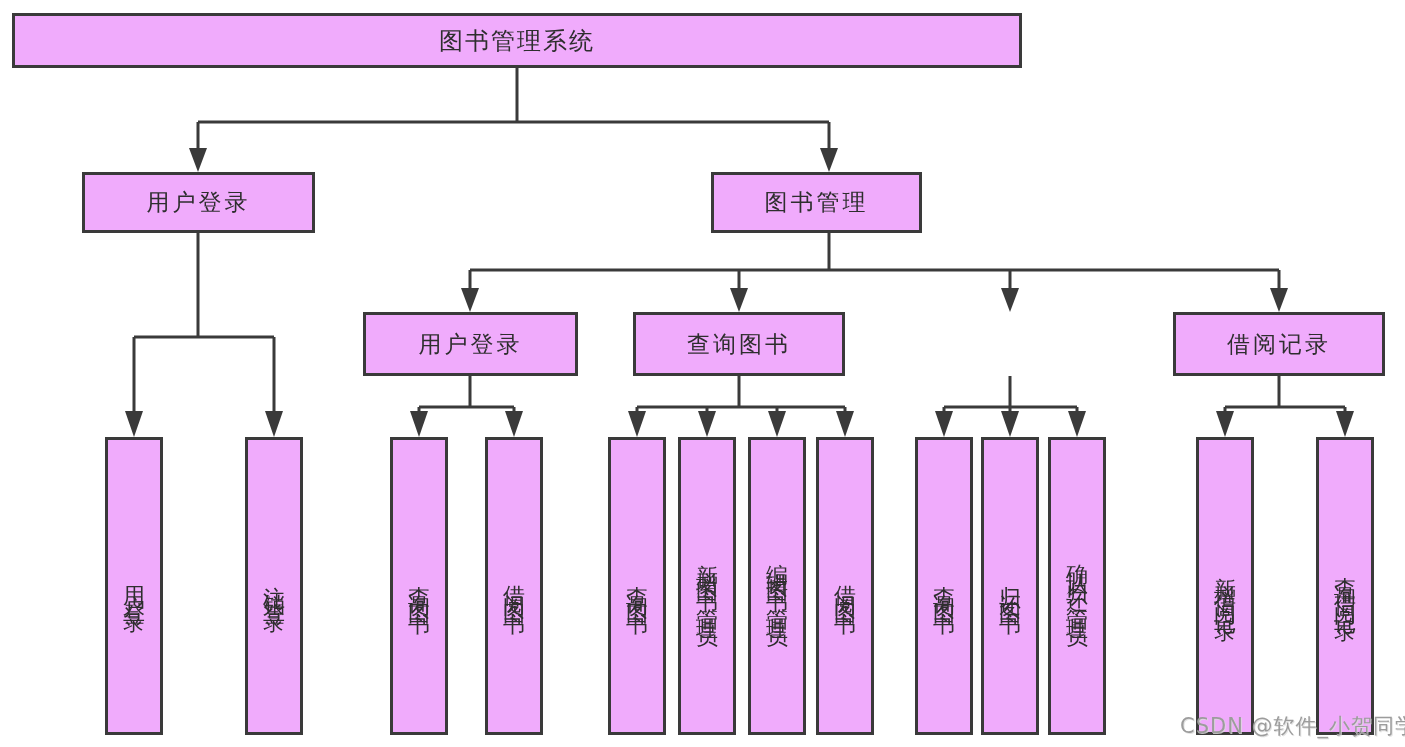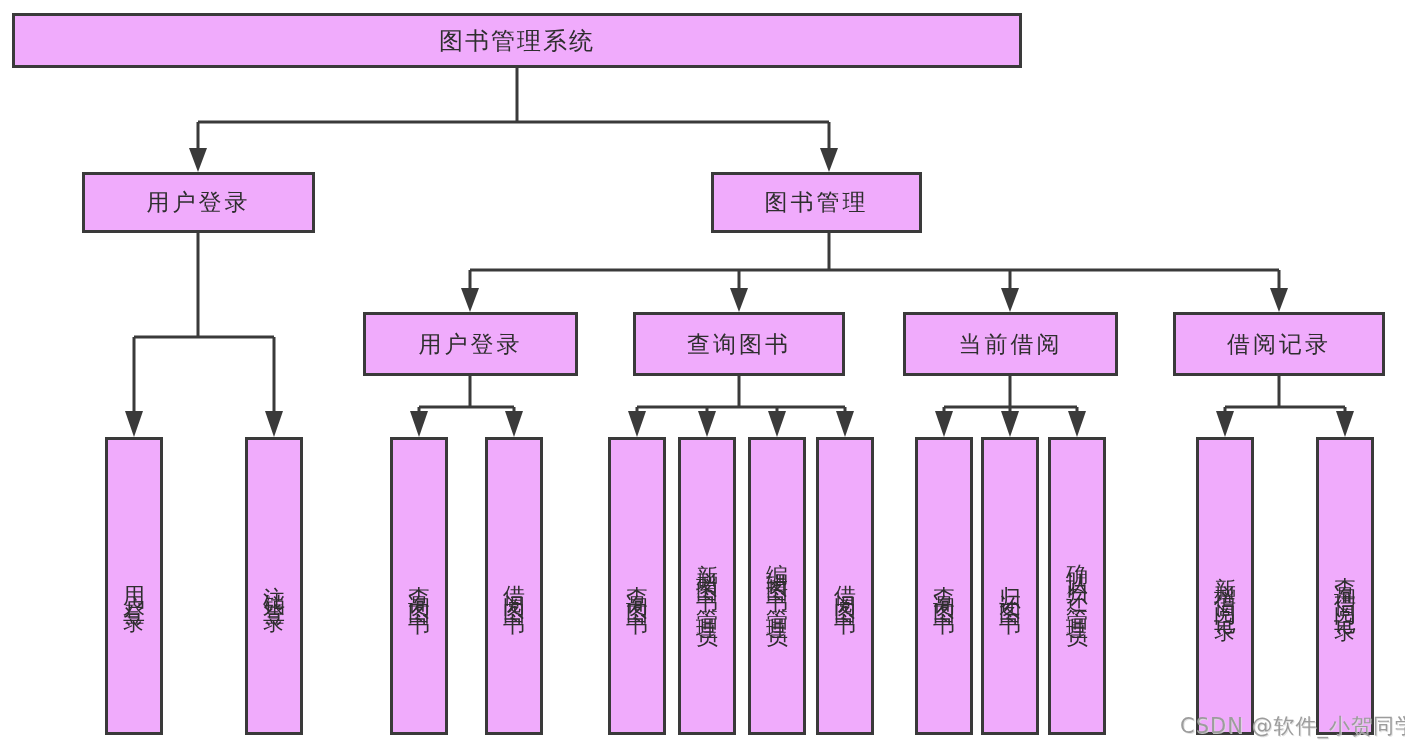--- a/index.html
+++ b/index.html
@@ -115,21 +115,20 @@
     </g>
   </svg>
 
   <div class="node hnode root" style="left:12px; top:13px; width:1010px; height:55px;">图书管理系统</div>
 
   <div class="node hnode" style="left:82px; top:172px; width:233px; height:61px;">用户登录</div>
   <div class="node hnode" style="left:711px; top:172px; width:211px; height:61px;">图书管理</div>
 
   <div class="node hnode" style="left:363px; top:312px; width:215px; height:64px;">用户登录</div>
   <div class="node hnode" style="left:633px; top:312px; width:212px; height:64px;">查询图书</div>
-  <div class="node hnode" style="left:903px; top:312px; width:215px; height:64px;">当前借阅</div>
   <div class="node hnode" style="left:1173px; top:312px; width:212px; height:64px;">借阅记录</div>
 
   <div class="node vnode" style="left:105px; top:437px; width:58px; height:298px;">用户登录</div>
   <div class="node vnode" style="left:245px; top:437px; width:58px; height:298px;">注销登录</div>
 
   <div class="node vnode" style="left:390px; top:437px; width:58px; height:298px;">查询图书</div>
   <div class="node vnode" style="left:485px; top:437px; width:58px; height:298px;">借阅图书</div>
 
   <div class="node vnode" style="left:608px; top:437px; width:58px; height:298px;">查询图书</div>
   <div class="node vnode" style="left:678px; top:437px; width:58px; height:298px;">新增图书（管理员）</div>

